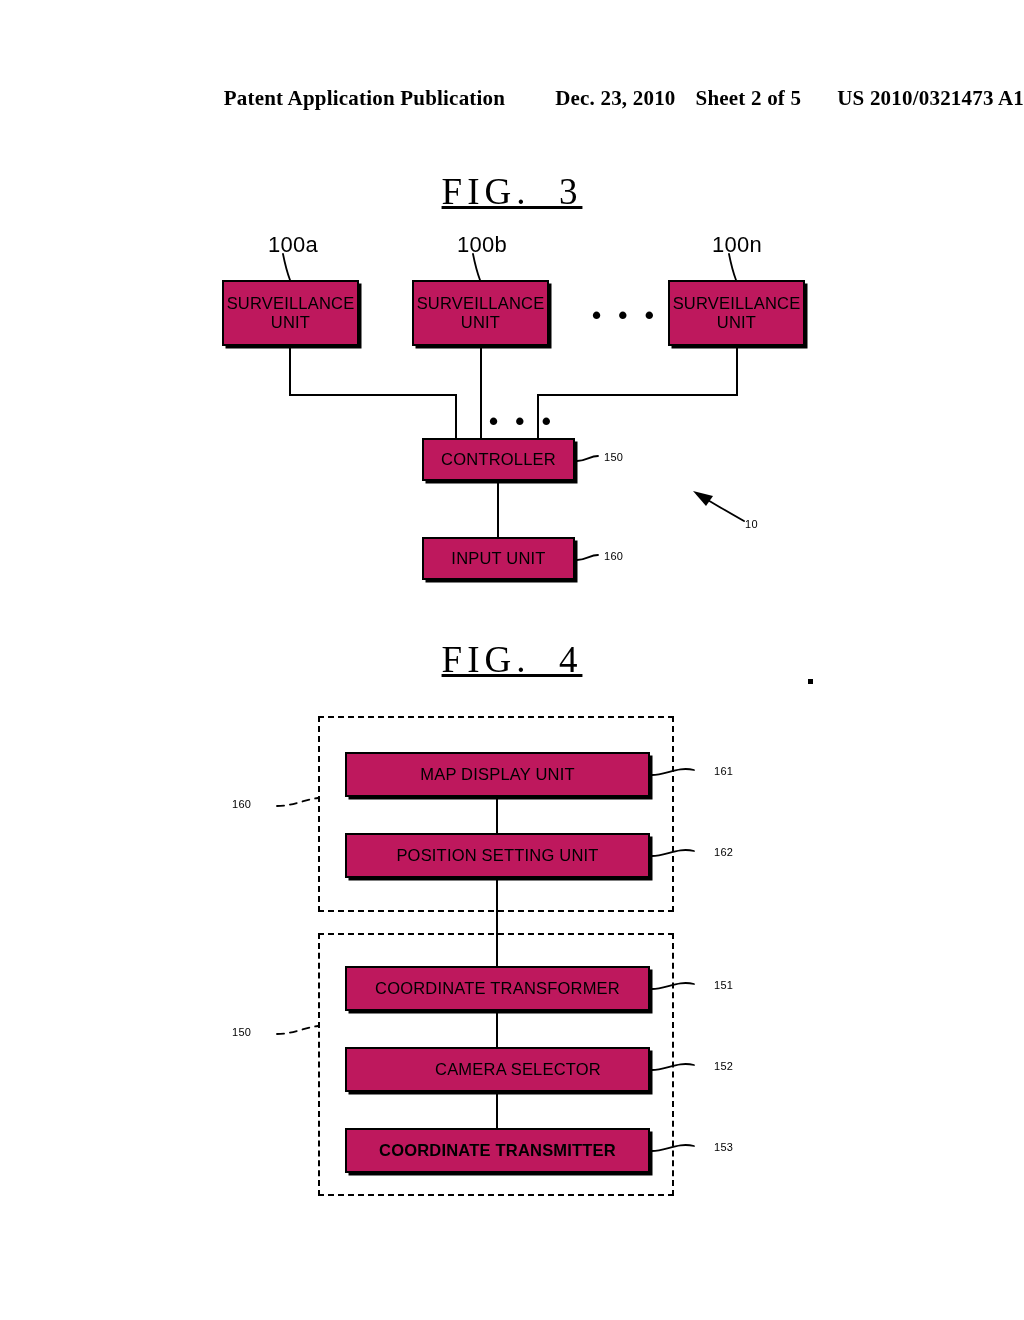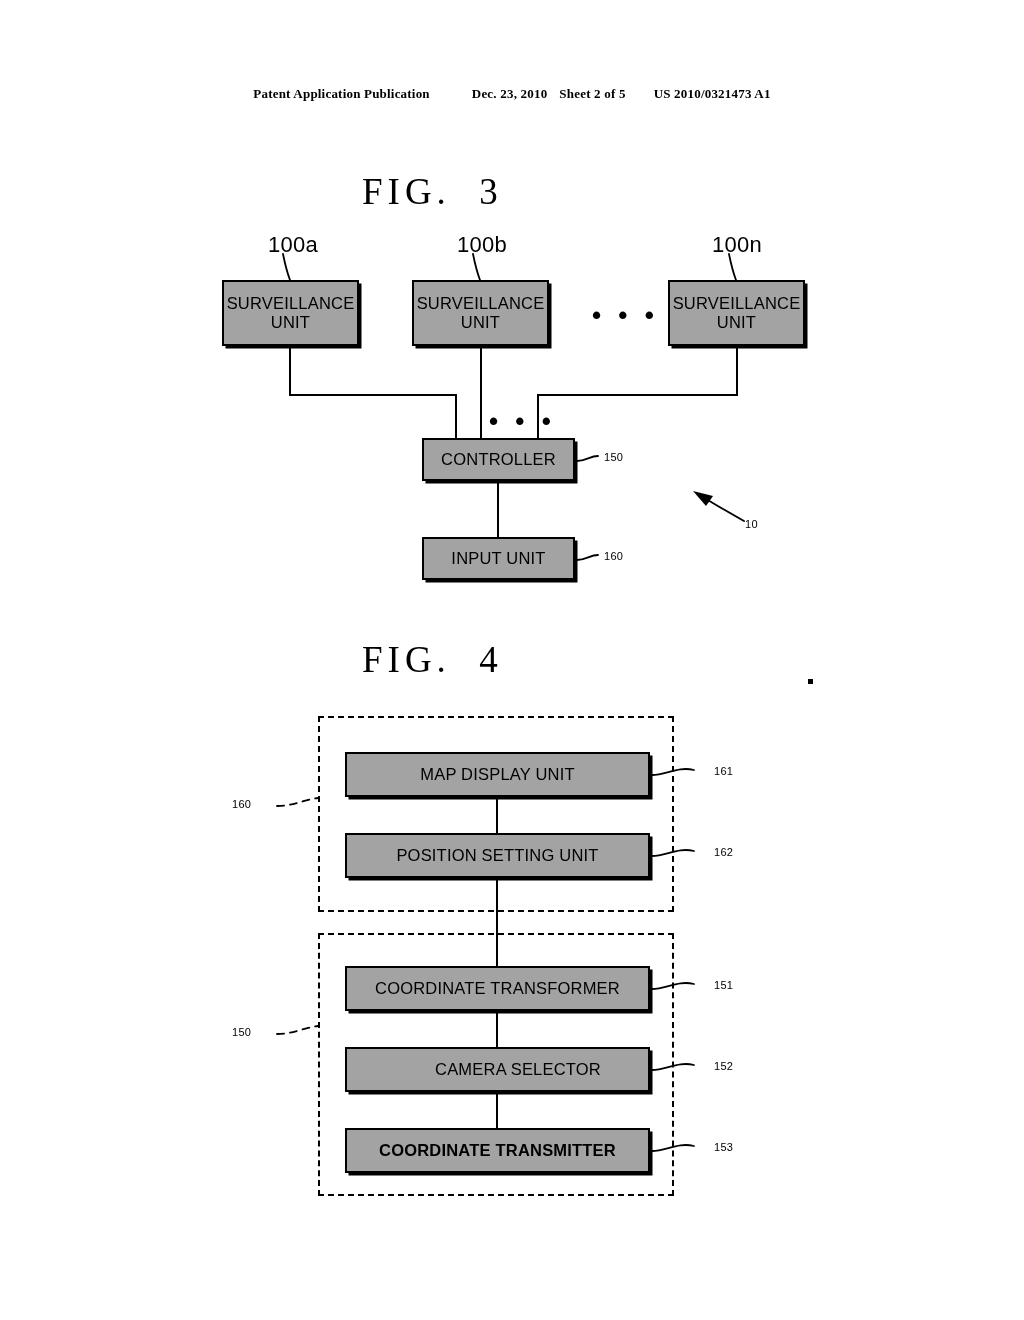--- a/index.html
+++ b/index.html
@@ -9,46 +9,48 @@
     font-family:"Liberation Sans", sans-serif;
     color:#000;
     position:relative;
     overflow:hidden;
   }
   .page{position:absolute;left:0;top:0;width:1024px;height:1320px;}
 
   
   .hdr{
     position:absolute;left:0;top:86px;width:1024px;
-    display:flex;justify-content:center;align-items:baseline;
+    display:flex;justify-content:flex-end;align-items:baseline;
     font-family:"Liberation Serif", serif;
     font-weight:bold;
-    font-size:13px;
+    font-size:21px;
     letter-spacing:.2px;
     white-space:pre;
+    gap:8px;
   }
   .hdr .s1{margin-right:42px;}
   .hdr .s2{margin-right:12px;}
   .hdr .s3{margin-right:28px;}
 
   
   .figtitle{
     position:absolute;
     font-family:"Liberation Serif", serif;
     font-size:37px;
     letter-spacing:5px;
-    text-align:left;
+    text-align:center;
     white-space:pre;
+    text-decoration:underline;
   }
 
   
   .box{
     position:absolute;
     border:2px solid #000;
-    background:#a3a3a3;
+    background:#be185d;
     box-sizing:border-box;
     display:flex;
     align-items:center;
     justify-content:center;
     text-align:center;
     font-size:16.5px;
     line-height:1.18;
     letter-spacing:.2px;
     box-shadow:3px 3px 0 -0.5px #000;
   }

